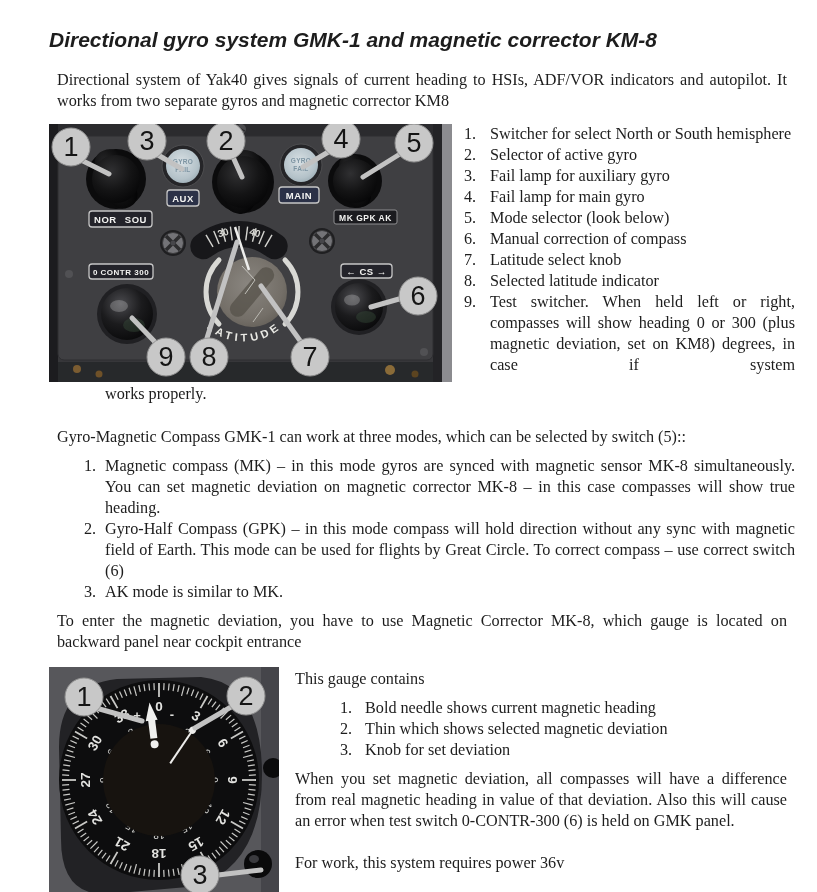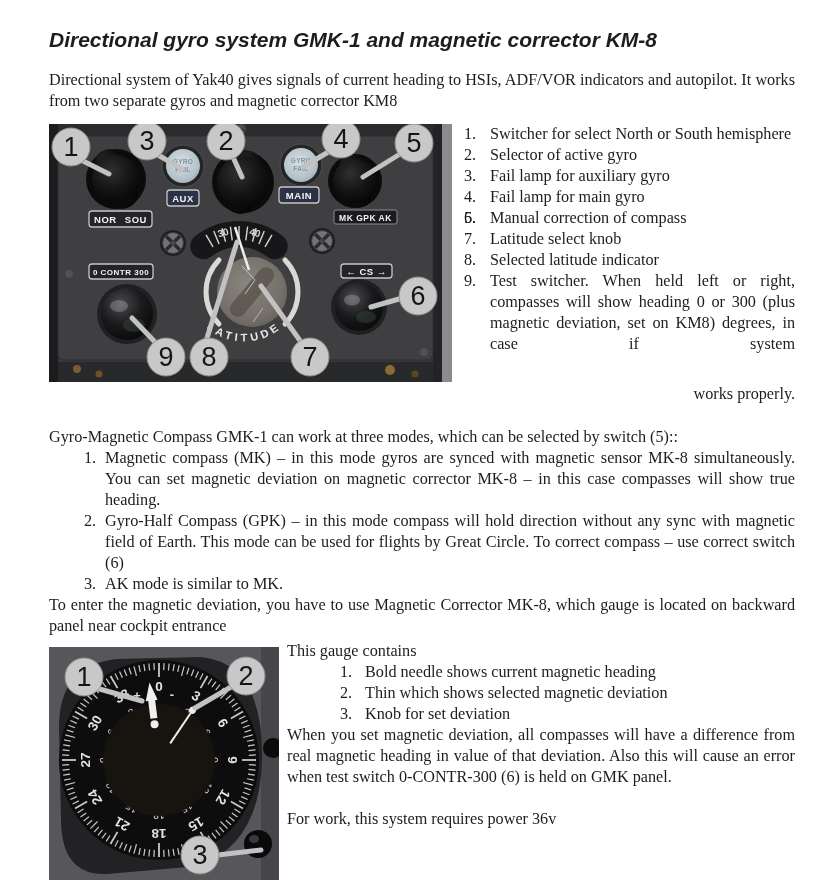--- a/index.html
+++ b/index.html
@@ -1,31 +1,31 @@
 <!DOCTYPE html>
 <html><head>
 <meta charset="utf-8">
 <style>
   html,body{margin:0;padding:0;background:#fff;}
   body{width:817px;height:892px;overflow:hidden;color:#1d1d1d;
        font-family:"Liberation Serif", serif;}
   .page{padding:28px 22px 0 49px;width:746px;box-sizing:content-box;}
   h1{font-family:"Liberation Sans", sans-serif;font-style:italic;font-weight:bold;
      font-size:21px;line-height:24px;margin:0 0 18px 0;}
-  .body{font-size:16.2px;line-height:21px;margin:0;}
+  .body{font-size:16.2px;line-height:21px;margin:8px;}
   .just{text-align:justify;}
   .row1{display:flex;margin-top:12px;}
   .panel-img{width:403px;height:258px;flex:none;display:block;}
   .col1{margin-left:12px;width:331px;font-size:16.2px;line-height:21px;}
   .col1 ol{margin:0 0 0 16px;}
   ol.hlist{list-style:none;padding:0;margin:0;}
   .hlist li{position:relative;padding-left:26px;text-align:justify;}
   .hlist .num{position:absolute;left:0;top:0;}
   .hlist li.stretch{text-align-last:justify;}
-  .cont{font-size:16.2px;line-height:21px;margin:2px 0 0 56px;text-align:right;}
+  .cont{font-size:16.2px;line-height:21px;margin:2px 0 0 56px;}
   .modes-intro{margin-top:22px;}
   ol.modes{margin:0 0 0 35px;}
   ol.modes li{padding-left:21px;}
   .row2{display:flex;margin-top:4px;}
   .gauge-img{width:230px;height:233px;flex:none;display:block;margin-top:6px;}
   .col2{margin-left:8px;width:508px;font-size:16.2px;line-height:21px;}
   .col2 ol{margin:0 0 0 53px;}
   .col2 ol li{padding-left:25px;}
   .para2{margin-top:21px;}
   svg text{font-family:"Liberation Sans", sans-serif;}
@@ -259,21 +259,21 @@
           </g>
       </g>
     </svg>
 
     <div class="col1">
       <ol class="hlist">
           <li><span class="num">1.</span><span>Switcher for select North or South hemisphere</span></li>
           <li><span class="num">2.</span><span>Selector of active gyro</span></li>
           <li><span class="num">3.</span><span>Fail lamp for auxiliary gyro</span></li>
           <li><span class="num">4.</span><span>Fail lamp for main gyro</span></li>
-          <li><span class="num">5.</span></li>
+          <li><span class="num">5.</span><span>Mode selector (look below)</span></li>
           <li><span class="num">6.</span><span>Manual correction of compass</span></li>
           <li><span class="num">7.</span><span>Latitude select knob</span></li>
           <li><span class="num">8.</span><span>Selected latitude indicator</span></li>
           <li class="stretch"><span class="num">9.</span><span>Test switcher. When held left or right, compasses will show heading 0 or 300 (plus magnetic deviation, set on KM8) degrees, in case if system</span></li>
         </ol>
     </div>
   </div>
 
   <p class="cont">works properly.</p>
 

